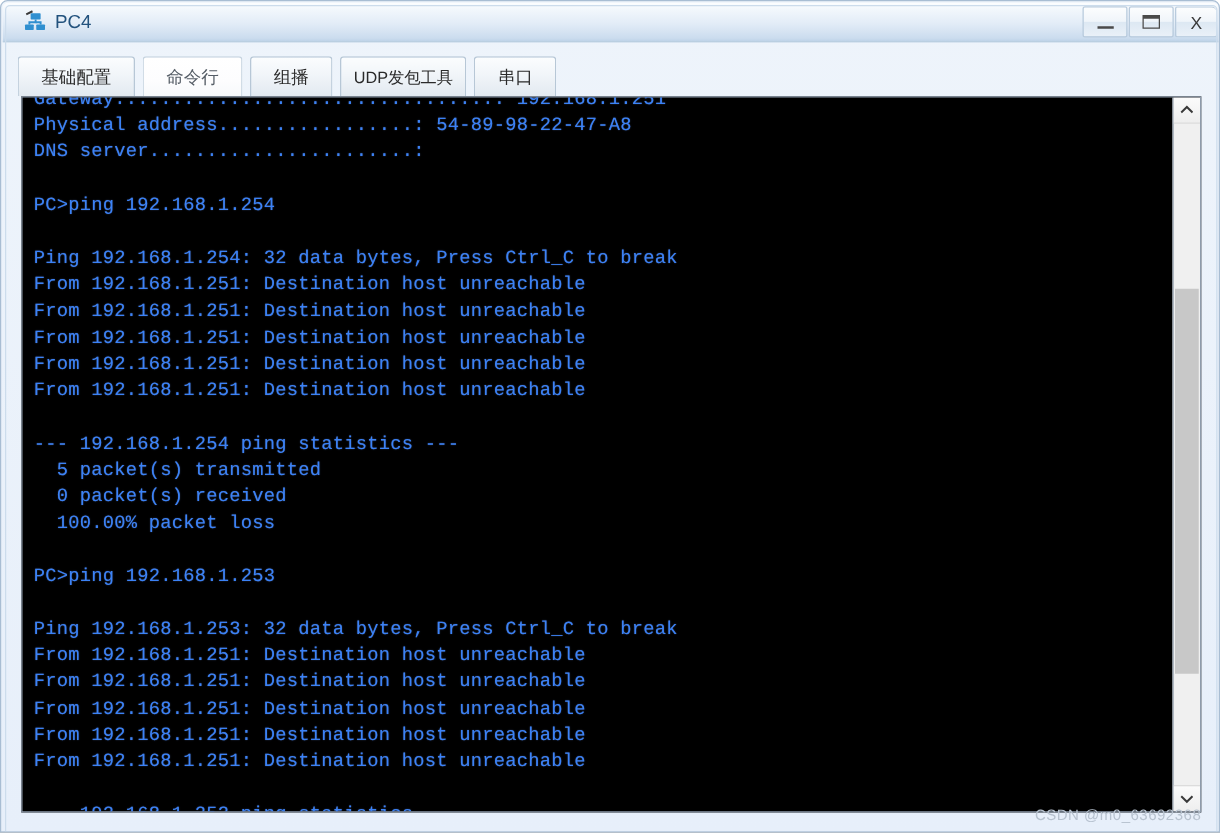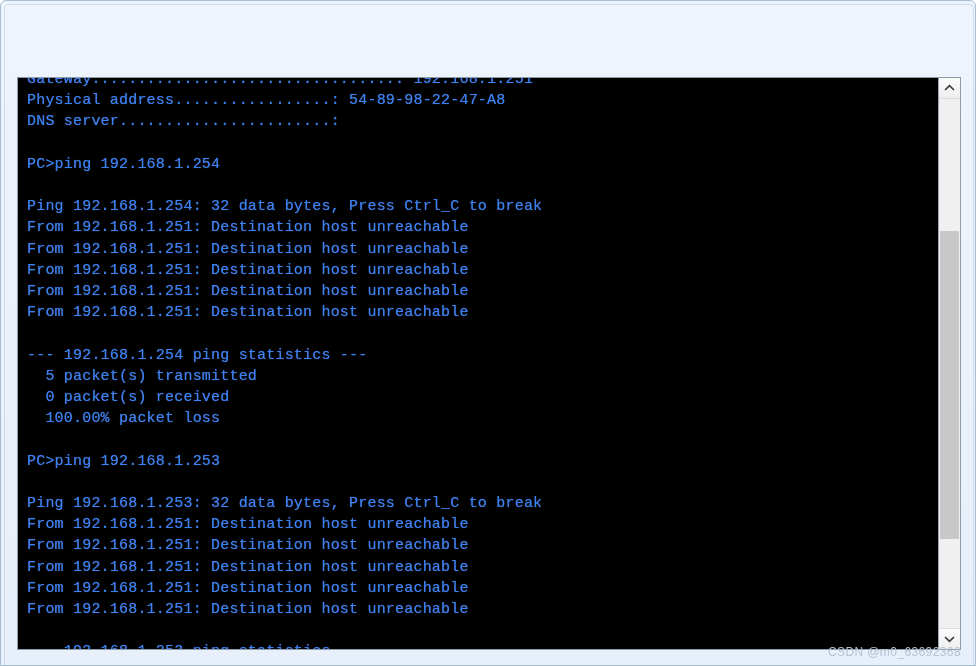--- a/index.html
+++ b/index.html
@@ -201,21 +201,67 @@
     font-family: "Liberation Sans", sans-serif;
     letter-spacing: 0.4px;
     white-space: nowrap;
   }
 </style>
 </head>
 <body>
 
 <div id="window">
 
-
+  <div id="titlebar">
+
+    <span id="title-icon">
+      <svg width="20" height="20" viewBox="0 0 20 20">
+        <rect x="2" y="11.5" width="7" height="4.5" rx="0.6" fill="#2f8fd0"></rect>
+        <rect x="11" y="11.5" width="7" height="4.5" rx="0.6" fill="#2f8fd0"></rect>
+        <rect x="6.5" y="2.5" width="8" height="5" rx="0.6" fill="#2f8fd0"></rect>
+        <path d="M10.5 7.5 L10.5 9.8 L5.5 9.8 L5.5 11.5" stroke="#2f8fd0" stroke-width="1.5" fill="none"></path>
+        <path d="M10.5 9.8 L14.5 9.8 L14.5 11.5" stroke="#2f8fd0" stroke-width="1.5" fill="none"></path>
+        <path d="M3 3.5 L8 1" stroke="#3b3b3b" stroke-width="1.6" fill="none"></path>
+      </svg>
+    </span>
+
+    <span id="title-text">PC4</span>
+
+    <div class="winbtn" id="btn-min">
+      <span id="minimize-bar"></span>
+    </div>
+
+    <div class="winbtn" id="btn-max">
+      <span class="glyph">
+        <span id="maximize-box"></span>
+      </span>
+    </div>
+
+    <div class="winbtn" id="btn-close">
+      <span class="glyph">X</span>
+    </div>
+  </div>
+
+  <div id="tabbar">
+    <div class="tab">
+      <span>基础配置</span>
+    </div>
+    <div class="tab selected">
+      <span>命令行</span>
+    </div>
+    <div class="tab">
+      <span>组播</span>
+    </div>
+    <div class="tab compact">
+      <span>UDP发包工具</span>
+    </div>
+    <div class="tab">
+      <span>串口</span>
+    </div>
+  </div>
 
   <div id="console-frame">
 
     <div id="console-text">Gateway.................................: 192.168.1.251
 Physical address.................: 54-89-98-22-47-A8
 DNS server.......................:
 
 PC&gt;ping 192.168.1.254
 
 Ping 192.168.1.254: 32 data bytes, Press Ctrl_C to break

